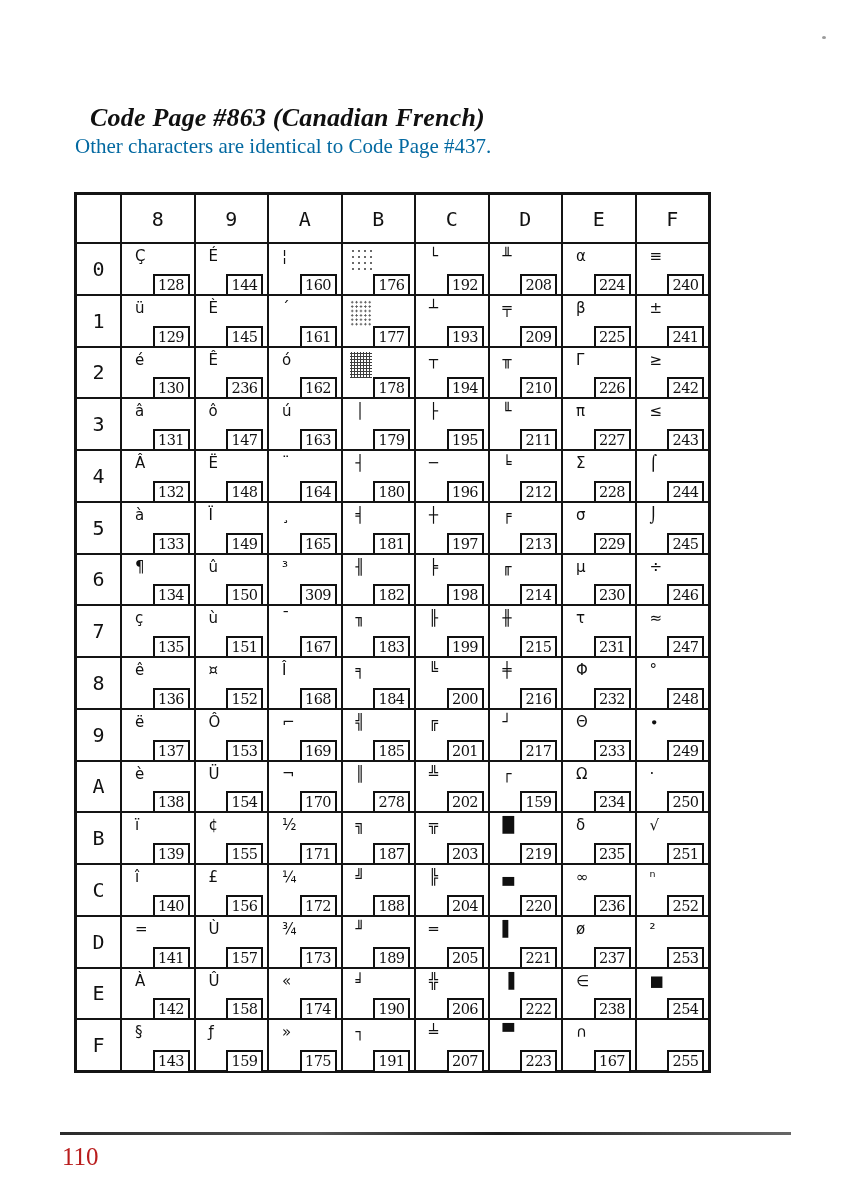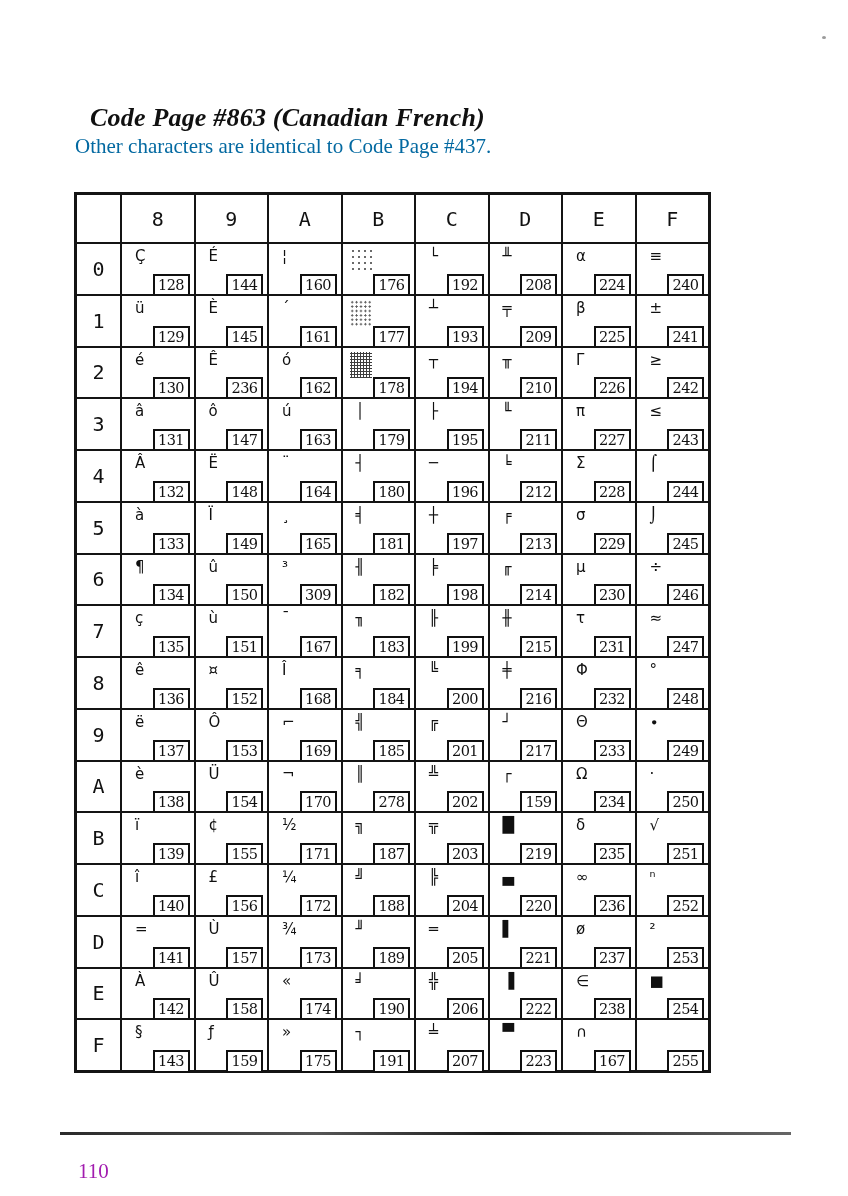--- a/index.html
+++ b/index.html
@@ -53,22 +53,22 @@
   }
   .shade-dark{
     background-image:radial-gradient(circle,#3e3e3e 1px,transparent 1.2px);
     background-size:3px 3px;
   }
   .footer-rule{
     position:absolute;left:60px;top:1132px;width:731px;height:3px;
     background:linear-gradient(90deg,#2a2a2a,#555 35%,#1d1d1d 60%,#666);
   }
   .page-number{
-    position:absolute;left:62px;top:1143px;margin:16px;
-    font-family:"Liberation Serif",serif;font-size:21px;color:#a21caf;
+    position:absolute;left:62px;top:1143px;margin:0;
+    font-family:"Liberation Serif",serif;font-size:25px;color:#b91c1c;
   }
   .artifact{
     position:absolute;left:822px;top:36px;width:4px;height:3px;
     background:#9a9a9a;border-radius:50%;
   }
 </style>
 </head>
 <body>
 
 <div>

